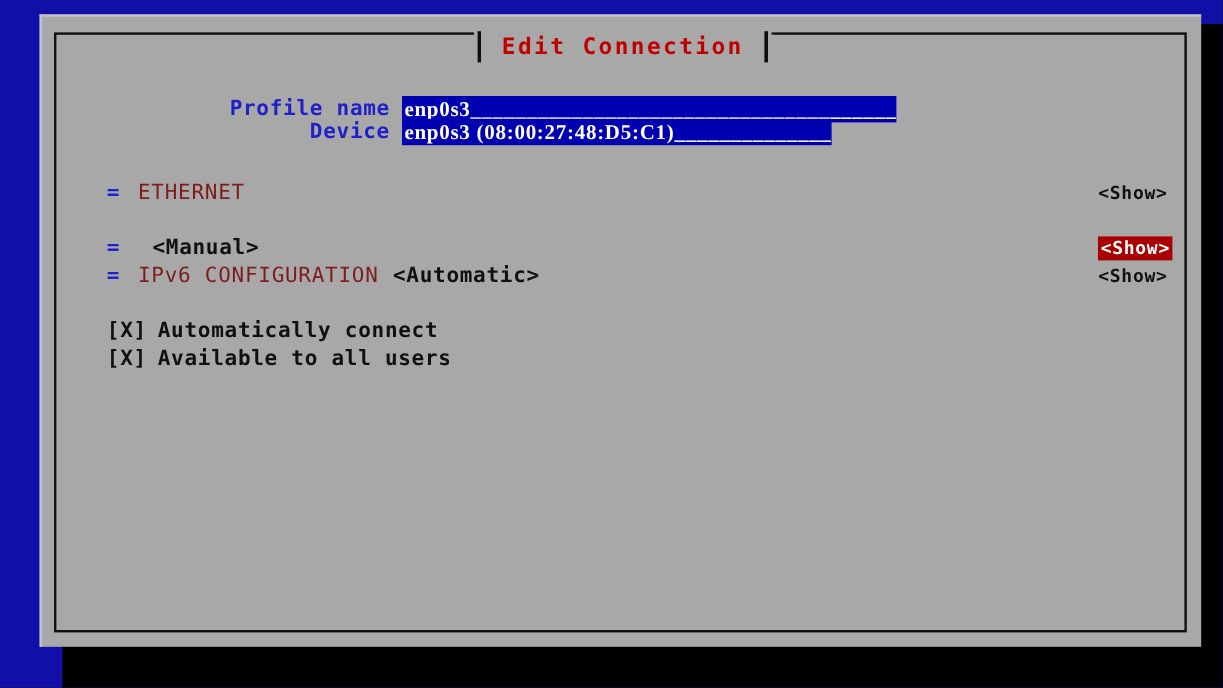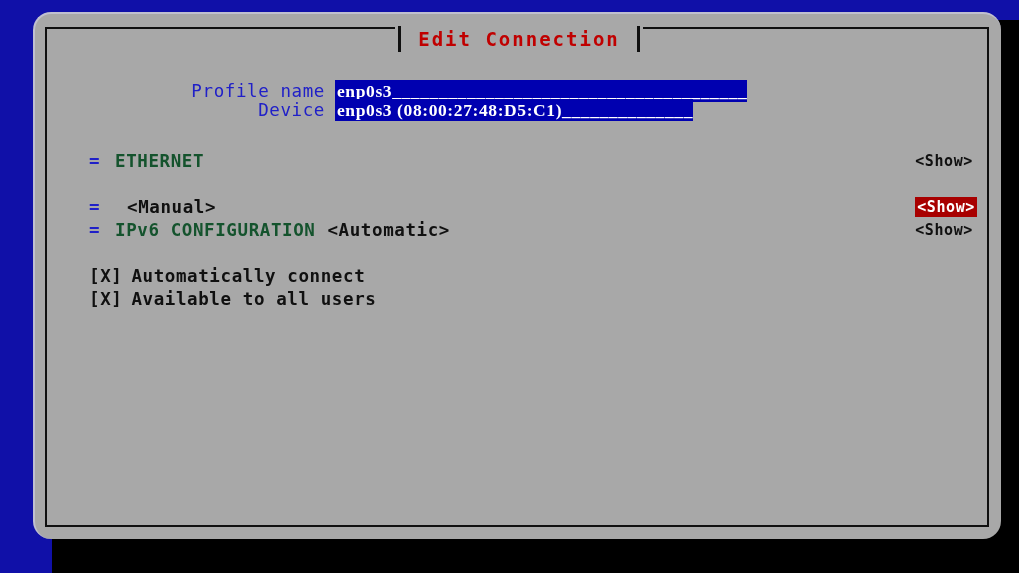--- a/index.html
+++ b/index.html
@@ -37,21 +37,20 @@
   #dialog {
     position: absolute;
     left: 33px;
     top: 12px;
     width: 968px;
     height: 527px;
     background: #a8a8a8;
     box-sizing: border-box;
     border-top: 2px solid #c0c0d0;
     border-left: 2px solid #c0c0d0;
-    border-radius: 18px;
   }
 
   
   #dialog-frame {
     position: absolute;
     left: 10px;
     top: 13px;
     width: 944px;
     height: 500px;
     border: 2px solid #101010;
@@ -110,21 +109,21 @@
     white-space: nowrap;
   }
 
   
   .field-row {
     height: 22px;
   }
   .field-label {
     color: #2020c8;
     font-size: 17.5px;
-    font-weight: normal;
+    font-weight: bold;
     letter-spacing: 0.6px;
     text-align: right;
     width: 290px;
     padding-right: 10px;
     box-sizing: border-box;
   }
   .field-input {
     background: #0000b0;
     color: #ffffff;
     font-size: 17.5px;
@@ -142,23 +141,23 @@
   }
 
   
   .section-marker {
     color: #2020c8;
     font-size: 17.5px;
     font-weight: bold;
     width: 26px;
   }
   .section-title {
-    color: #14532d;
-    font-size: 17.5px;
-    font-weight: bold;
+    color: #7f1d1d;
+    font-size: 17.5px;
+    font-weight: normal;
     letter-spacing: 0.6px;
   }
   .section-value {
     color: #101010;
     font-size: 17.5px;
     font-weight: bold;
     letter-spacing: 0.6px;
     margin-left: 12px;
   }
 

